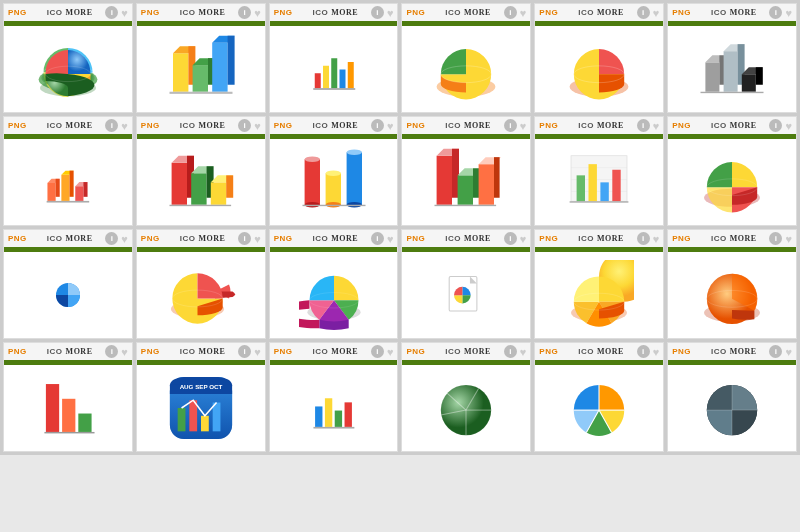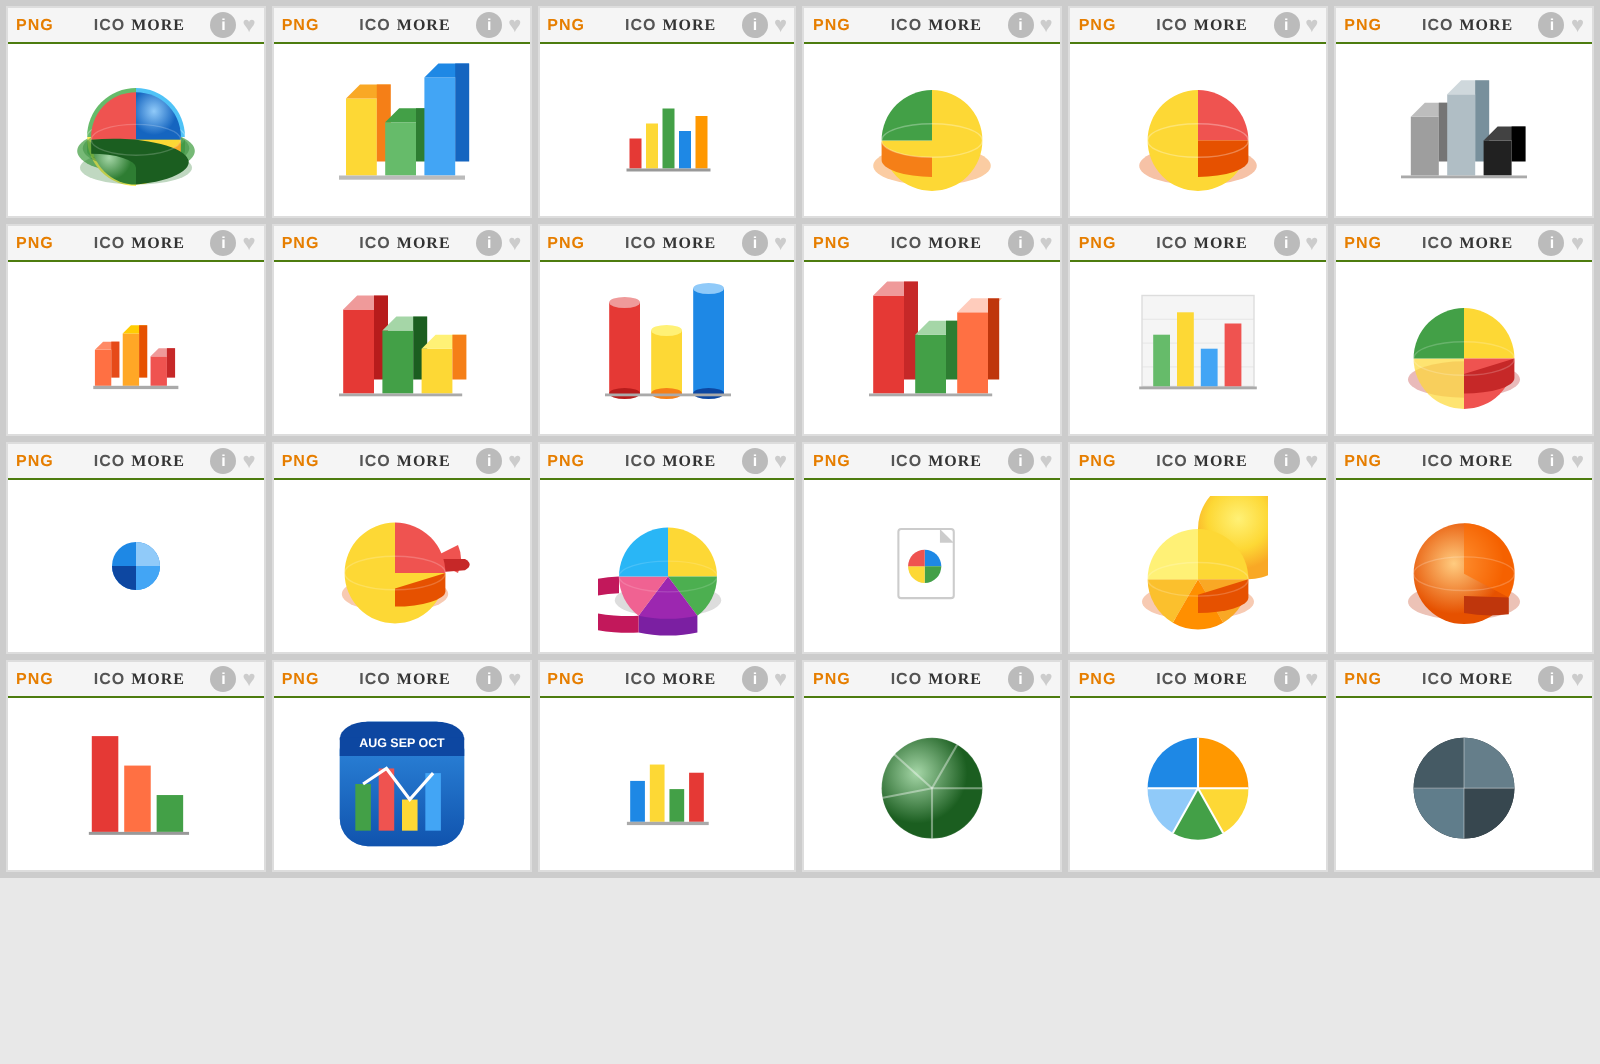--- a/index.html
+++ b/index.html
@@ -21,21 +21,21 @@
       flex-direction: column;
       align-items: stretch;
       border: 1px solid #ddd;
     }
     .cell-toolbar {
       display: flex;
       align-items: center;
       padding: 2px 4px;
       gap: 3px;
       background: #f5f5f5;
-      border-bottom: 1px solid #4d7c0f;
+      border-bottom: 5px solid #4d7c0f;
     }
     .badge {
       font-size: 8px;
       font-weight: bold;
       color: #666;
       letter-spacing: 0.5px;
     }
     .badge.png { color: #e67e00; }
     .badge.ico { color: #555; padding-left: 17px; }
     .badge.more { color: #333; font-family: Liberation Serif, serif; }

